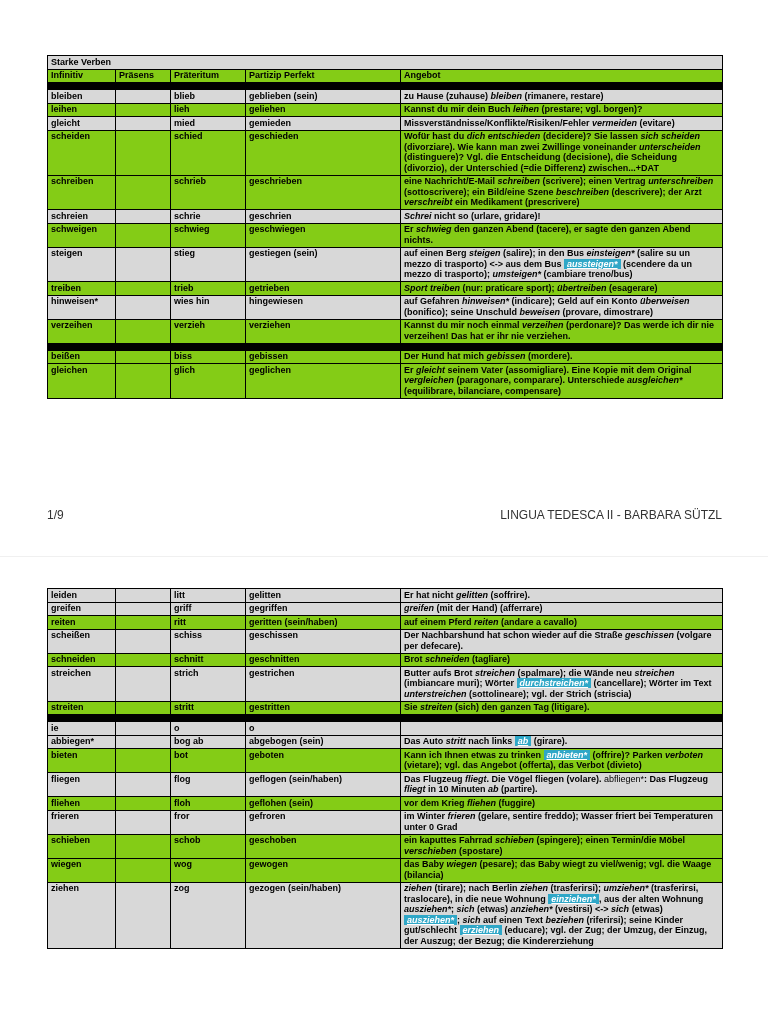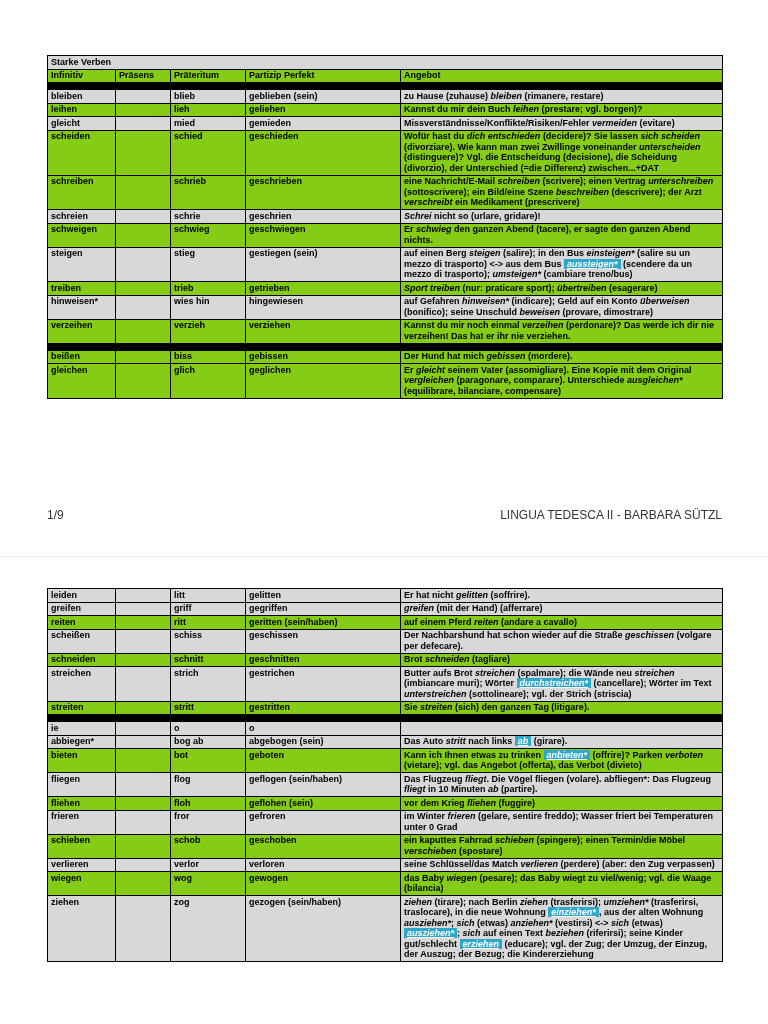--- a/index.html
+++ b/index.html
@@ -17,21 +17,21 @@
     vertical-align:top;
     font-size:9px; line-height:10.5px; font-weight:bold;
     overflow-wrap:break-word;
   }
   .t1 { position:absolute; top:55px; left:47px; }
   .t2 { position:absolute; top:588px; left:47px; }
   .title-row td { background:var(--shade); }
   .shaded td { background:var(--shade); }
   .sep td { background:var(--sep); height:7px; padding:0; }
   .seg-i { font-style:italic; }
-  .seg-b { font-weight:bold; }
+  .seg-b { font-weight:normal; }
   .seg-h { font-style:italic; background:var(--hl); color:#fff; padding:0 3px;text-decoration:underline; }
   .footer {
     position:absolute; top:508px; left:47px; width:675px;
     display:flex; justify-content:space-between; align-items:baseline;
     font-size:12px; color:#333; font-weight:normal;
   }
   .page-div { position:absolute; top:556px; left:0; width:768px; height:1px; background:#f0f0f0; }
 </style>
 </head>
 <body>
@@ -267,27 +267,20 @@
         <td>gefroren</td>
         <td>im Winter <span class="seg-i">frieren</span> (gelare, sentire freddo); Wasser friert bei Temperaturen unter 0 Grad</td>
       </tr>
       <tr>
         <td>schieben</td>
         <td></td>
         <td>schob</td>
         <td>geschoben</td>
         <td>ein kaputtes Fahrrad <span class="seg-i">schieben</span> (spingere); einen Termin/die Möbel <span class="seg-i">verschieben</span> (spostare)</td>
       </tr>
-      <tr class="shaded">
-        <td>verlieren</td>
-        <td></td>
-        <td>verlor</td>
-        <td>verloren</td>
-        <td>seine Schlüssel/das Match <span class="seg-i">verlieren</span> (perdere) (aber: den Zug verpassen)</td>
-      </tr>
       <tr>
         <td>wiegen</td>
         <td></td>
         <td>wog</td>
         <td>gewogen</td>
         <td>das Baby <span class="seg-i">wiegen</span> (pesare); das Baby wiegt zu viel/wenig; vgl. die Waage (bilancia)</td>
       </tr>
       <tr class="shaded">
         <td>ziehen</td>
         <td></td>

